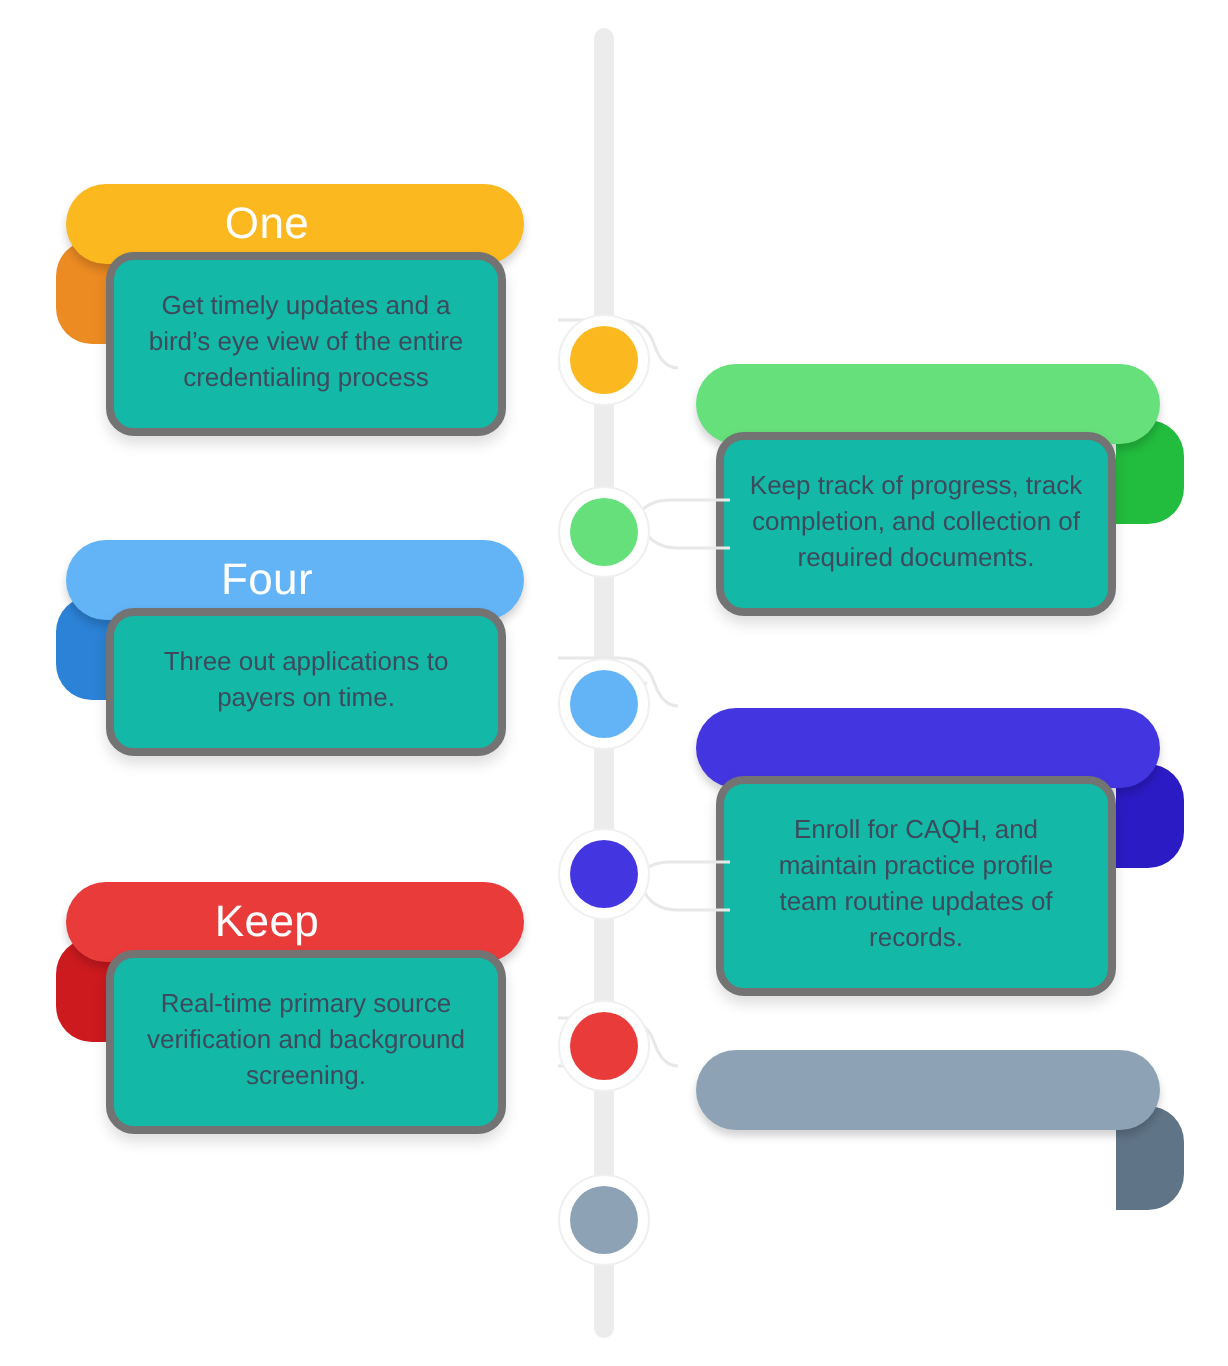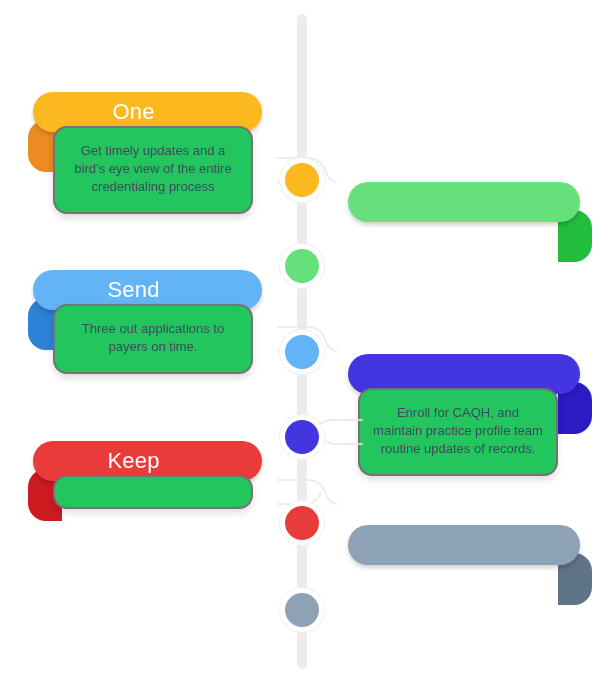--- a/index.html
+++ b/index.html
@@ -95,22 +95,22 @@
   }
   .item.right .fold {
     right: -3px;
     border-top-right-radius: 18px;
     border-bottom-right-radius: 18px;
   }
 
   
   .body-card {
     position: relative;
-    background: #22c55e;
-    border: 2px solid #737373;
+    background: #14b8a6;
+    border: 4px solid #737373;
     border-radius: 14px;
     box-shadow: 0 4px 7px rgba(0,0,0,0.13);
     z-index: 5;
     box-sizing: border-box;
     padding: 14px 12px 16px 12px;
     margin-top: -6px;
   }
   .item.left .body-card  { width: 200px; margin-left: 25px; }
   .item.right .body-card { width: 200px; margin-left: 15px; }
 
@@ -184,27 +184,36 @@
       </div>
     </div>
   </div>
   <div class="dot d-one" style="top:163px;"></div>
 
   <div class="item right c-two" style="top:182px;">
     <div class="fold"></div>
     <div class="head">
       <div class="head-label">Two</div>
     </div>
+    <div class="body-card">
+      <p class="body-text">Keep track of progress, track completion, and collection of required documents.</p>
+      <div class="tail">
+        <svg width="60" height="26" viewBox="0 0 60 26">
+          <path d="M60 1 H30 Q16 1 12 13 Q8 25 0 25" fill="none" stroke="#e8e8e8" stroke-width="1.5"></path>
+          <path d="M60 25 H34 Q20 25 16 13" fill="none" stroke="#e8e8e8" stroke-width="1.5"></path>
+        </svg>
+      </div>
+    </div>
   </div>
   <div class="dot d-two" style="top:249px;"></div>
 
   <div class="item left c-three" style="top:270px;">
     <div class="fold"></div>
     <div class="head">
-      <div class="head-label">Send</div>
+      <div class="head-label">Four</div>
     </div>
     <div class="body-card">
       <p class="body-text">Three out applications to payers on time.</p>
       <div class="tail">
         <svg width="60" height="26" viewBox="0 0 60 26">
           <path d="M0 1 H30 Q44 1 48 13 Q52 25 60 25" fill="none" stroke="#e8e8e8" stroke-width="1.5"></path>
           <path d="M0 25 H26 Q40 25 44 13" fill="none" stroke="#e8e8e8" stroke-width="1.5"></path>
         </svg>
       </div>
     </div>
@@ -227,20 +236,21 @@
     </div>
   </div>
   <div class="dot d-four" style="top:420px;"></div>
 
   <div class="item left c-five" style="top:441px;">
     <div class="fold"></div>
     <div class="head">
       <div class="head-label">Keep</div>
     </div>
     <div class="body-card">
+      <p class="body-text">Real-time primary source verification and background screening.</p>
       <div class="tail">
         <svg width="60" height="26" viewBox="0 0 60 26">
           <path d="M0 1 H30 Q44 1 48 13 Q52 25 60 25" fill="none" stroke="#e8e8e8" stroke-width="1.5"></path>
           <path d="M0 25 H26 Q40 25 44 13" fill="none" stroke="#e8e8e8" stroke-width="1.5"></path>
         </svg>
       </div>
     </div>
   </div>
   <div class="dot d-five" style="top:506px;"></div>
 

